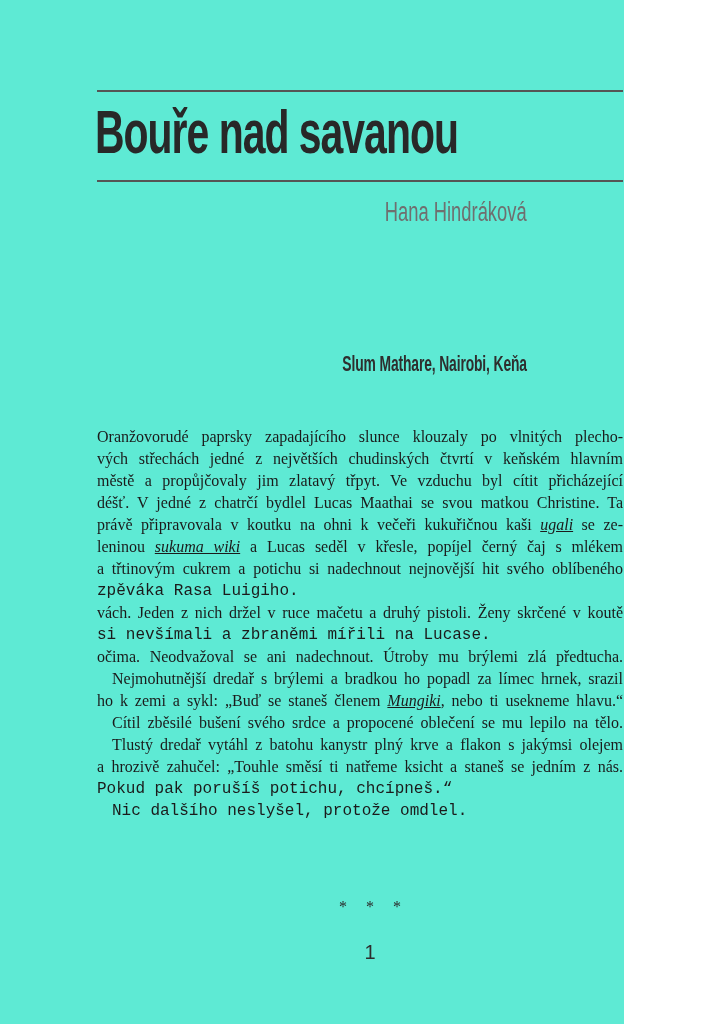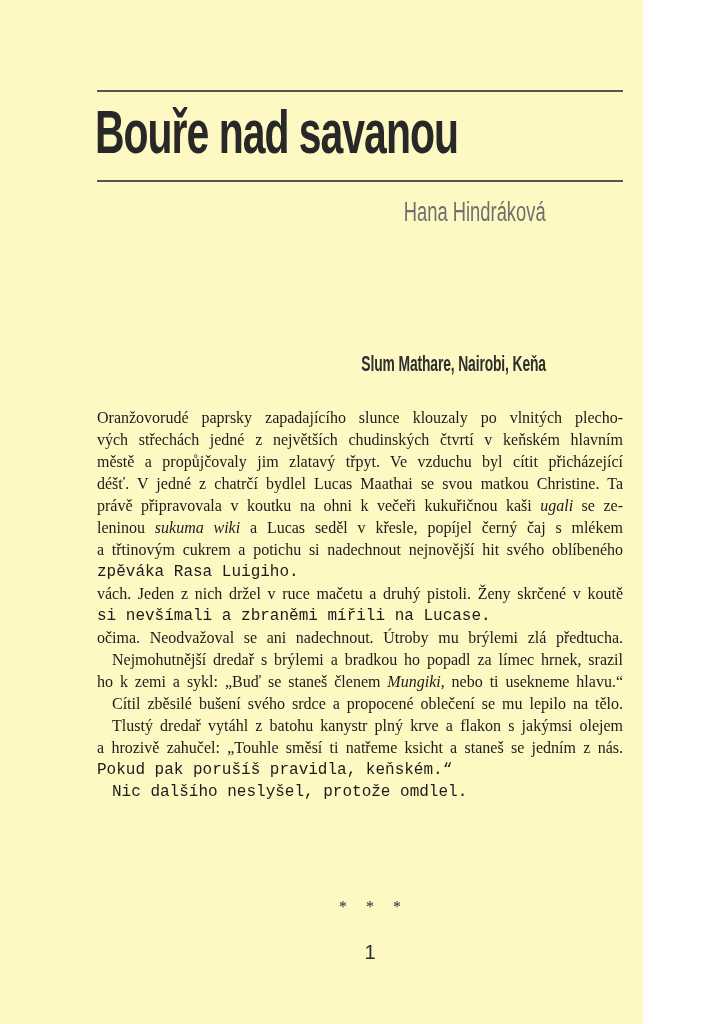--- a/index.html
+++ b/index.html
@@ -1,23 +1,22 @@
 <!DOCTYPE html>
 <html lang="cs"><head>
 <meta charset="utf-8">
 <style>
   html, body { margin: 0; padding: 0; background: #ffffff; }
   .page {
     position: relative;
     width: 624px;
     height: 1024px;
-    background: #fef9c3;
+    background: #5eead4;
     overflow: hidden;
     font-family: "Liberation Serif", serif;
-    padding-left: 19px;
   }
   .rule {
     position: absolute;
     left: 97px;
     width: 526px;
     height: 1.5px;
     background: #555555;
   }
   .rule-top { top: 90px; }
   .rule-under-title { top: 180px; }
@@ -59,34 +58,34 @@
     line-height: 1.1;
     letter-spacing: -0.2px;
     color: #2e2e2e;
     transform: scaleX(0.63);
     transform-origin: right center;
     white-space: nowrap;
   }
   .body-text {
     position: absolute;
     left: 97px;
-    top: 407px;
+    top: 426px;
     width: 526px;
     font-size: 16px;
     line-height: 22px;
     color: #1b1b1b;
   }
   .para { margin: 0; padding: 0; }
   .line {
     text-align: justify;
     text-align-last: justify;
   }
   .line.no-just { text-align-last: left; font-family: Liberation Mono, monospace; }
   .line.indent { padding-left: 15px; }
-  .line em { font-style: italic; }
+  .line em { font-style: italic; text-decoration: underline; }
   .section-separator {
     position: absolute;
     left: 107px;
     top: 896px;
     width: 526px;
     display: flex;
     justify-content: center;
     gap: 19px;
     font-size: 16px;
     line-height: 22px;
@@ -140,21 +139,21 @@
       <div class="para">
         <div class="line indent"><span>Nejmohutnější dredař s brýlemi a bradkou ho popadl za límec hrnek, srazil</span></div>
         <div class="line"><span>ho k zemi a sykl: „Buď se staneš členem </span><em>Mungiki</em><span>, nebo ti usekneme hlavu.“</span></div>
       </div>
       <div class="para">
         <div class="line indent"><span>Cítil zběsilé bušení svého srdce a propocené oblečení se mu lepilo na tělo.</span></div>
       </div>
       <div class="para">
         <div class="line indent"><span>Tlustý dredař vytáhl z batohu kanystr plný krve a flakon s jakýmsi olejem</span></div>
         <div class="line"><span>a hrozivě zahučel: „Touhle směsí ti natřeme ksicht a staneš se jedním z nás.</span></div>
-        <div class="line no-just"><span>Pokud pak porušíš pravidla, keňském.“</span></div>
+        <div class="line no-just"><span>Pokud pak porušíš potichu, chcípneš.“</span></div>
       </div>
       <div class="para">
         <div class="line no-just indent"><span>Nic dalšího neslyšel, protože omdlel.</span></div>
       </div>
     </div>
 
   <div class="section-separator">
       <span>*</span>
       <span>*</span>
       <span>*</span>

